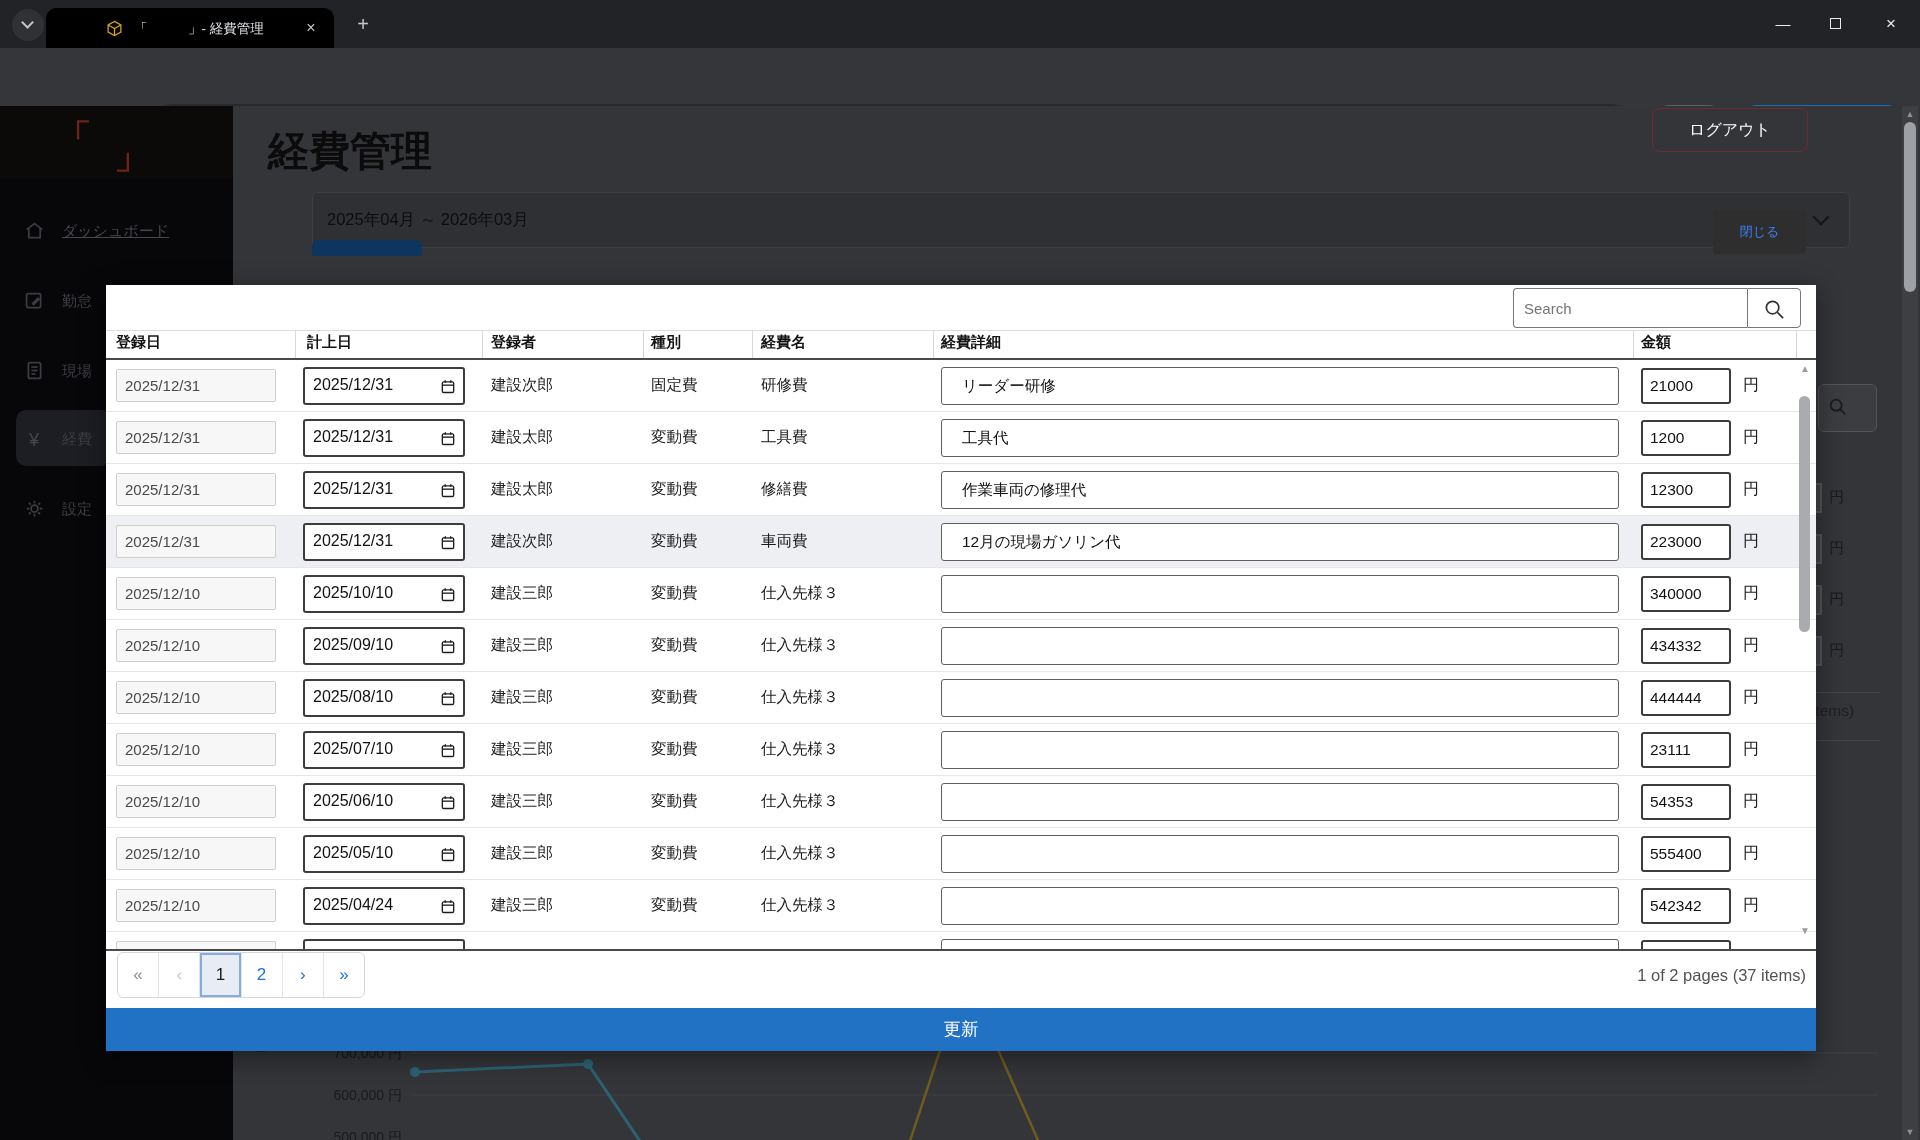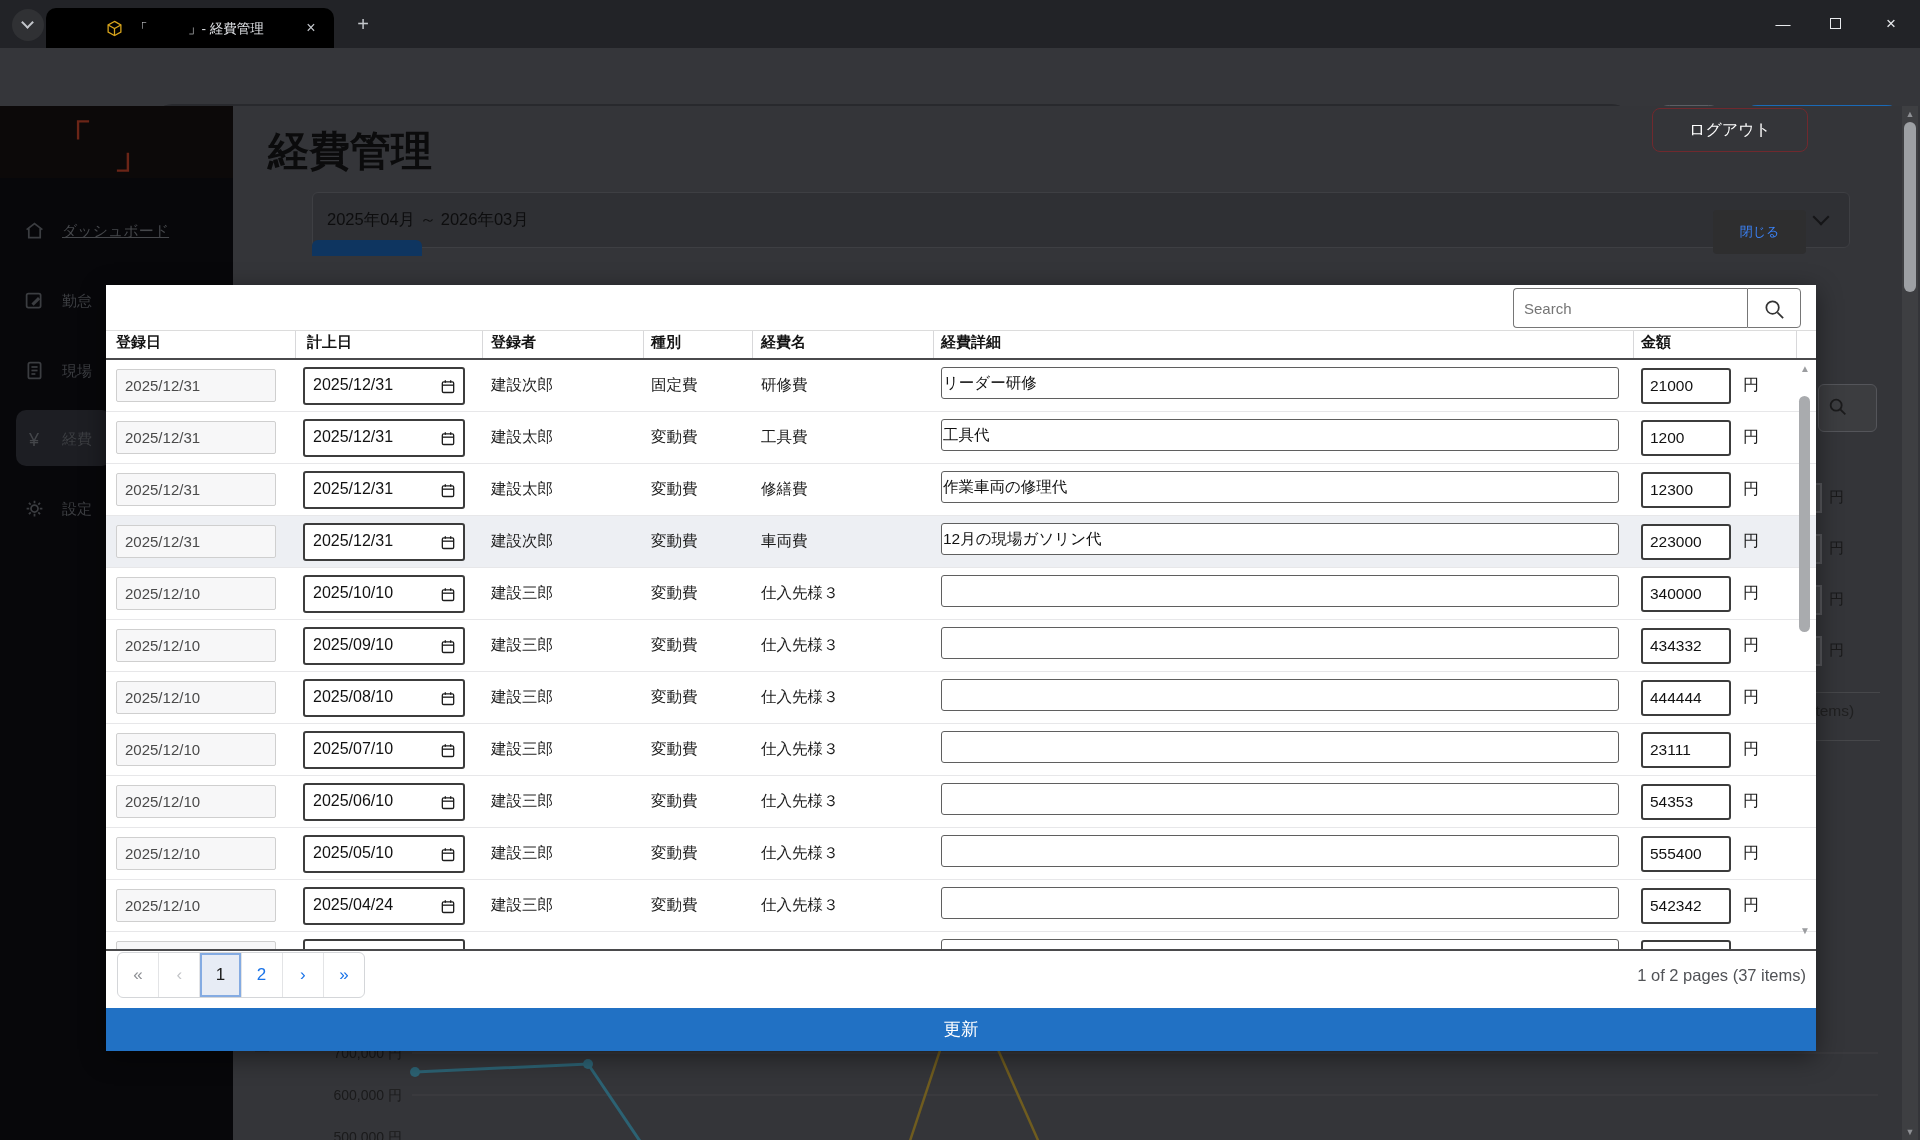--- a/index.html
+++ b/index.html
@@ -97,21 +97,21 @@
 
   #rows-viewport { position:absolute; left:0; top:75px; width:1710px; height:589px; overflow:hidden; }
   .trow { position:relative; width:1710px; height:52px; border-bottom:1px solid #e7e7e9; background:#fff; }
   .trow.hl { background:#edeff3; }
   .ro-input { position:absolute; left:10px; top:9px; width:160px; height:33px; background:#f7f7f8; border:1px solid #cfcfcf; border-radius:2px; color:#4a4a4a; font-size:15px; padding:0 8px; font-family:inherit; }
   .datewrap { position:absolute; left:197px; top:7px; width:162px; height:38px; border:2px solid #3c3c3c; border-radius:3px; background:#fff; }
   .datewrap .dv { position:absolute; left:8px; top:7px; font-size:16px; color:#111; white-space:nowrap; }
   .datewrap svg { position:absolute; right:7px; top:9px; }
   .cell-txt { position:absolute; top:15px; font-size:15.5px; color:#1c1c1c; white-space:nowrap; }
   .c-person { left:385px; } .c-type { left:545px; } .c-name { left:655px; }
-  .det-input { position:absolute; left:835px; top:7px; width:678px; height:32px; border:1px solid #5f5f5f; border-radius:3px; font-size:15.5px; padding:0 1px; color:#111; font-family:inherit; background:#fff; }
+  .det-input { position:absolute; left:835px; top:7px; width:678px; height:38px; border:1px solid #5f5f5f; border-radius:3px; font-size:15.5px; padding:0 20px; color:#111; font-family:inherit; background:#fff; }
   .amt-input { position:absolute; left:1535px; top:8px; width:90px; height:36px; border:2px solid #3c3c3c; border-radius:3px; font-size:15.5px; padding:12px 7px; color:#111; font-family:inherit; background:#fff; }
   .c-yen { position:absolute; left:1637px; top:15px; font-size:16px; color:#1c1c1c; }
 
   #in-scroll-up { position:absolute; left:1691px; top:78px; width:16px; text-align:center; font-size:10px; color:#9b9da0; }
   #in-scroll-thumb { position:absolute; left:1693px; top:111px; width:11px; height:236px; background:#a9abae; border-radius:6px; }
   #in-scroll-down { position:absolute; left:1691px; top:640px; width:16px; text-align:center; font-size:10px; color:#9b9da0; }
 
   #rows-botline { position:absolute; left:0; top:664px; width:1710px; height:1.5px; background:#4a4a4c; }
 
   #pagination { position:absolute; left:11px; top:667px; width:248px; height:46px; border:1px solid #d4d6d9; border-radius:6px; background:#fff; display:flex; overflow:hidden; }

